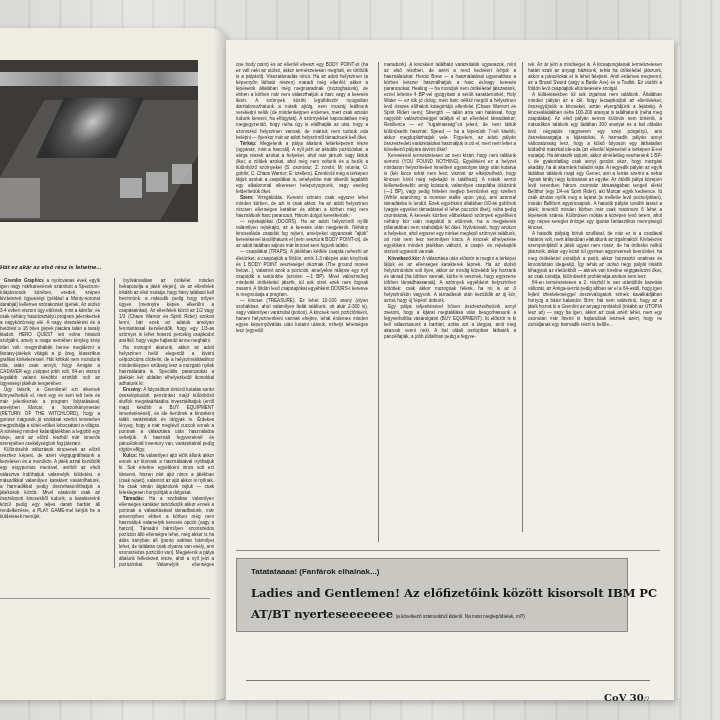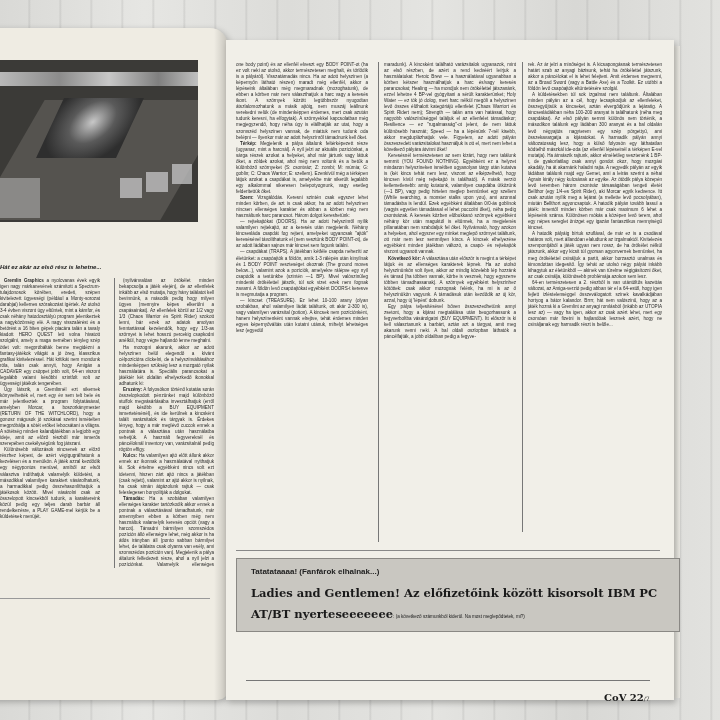--- a/index.html
+++ b/index.html
@@ -68,21 +68,21 @@
   }
   .right-col { top: 22px; width: 132px; height: 480px; }
   .rc1 { left: 10px; }
   .rc2 { left: 152px; border-left: 0.8px solid #777; padding-left: 5px; width: 138px; }
   .rc3 { left: 296px; border-left: 0.8px solid #777; padding-left: 5px; width: 140px; }
   .rc1 { height: 486px; }
   .rc2 { height: 480px; }
   .rc3 { height: 470px; }
   .right-rule-top { position: absolute; left: 10px; top: 510px; width: 424px; height: 1px; background: #888; }
   .promo-box {
-    position: absolute; left: 10px; top: 518px; width: 444px; height: 74px;
+    position: absolute; left: 10px; top: 518px; width: 392px; height: 74px;
     background: #c9c7c1;
     border: 1px solid #8a8884;
   }
   .promo-title {
     position: absolute; left: 14px; top: 8px;
     font-size: 8px; font-weight: bold; color: #222;
     font-family: "Liberation Sans", sans-serif;
   }
   .promo-headline {
     position: absolute; left: 14px; top: 24px; width: 410px;
@@ -163,15 +163,15 @@
 
   <div class="promo-box">
     <div class="promo-title">Tatatataaaa! (Fanfárok elhalnak...)</div>
     <div class="promo-headline">
       <span>Ladies and Gentlemen! Az előfizetőink között kisorsolt IBM PC AT/BT nyerteseeeeeee</span><span class="promo-small">: (a következő számunkból kiderül. Na most meglepődtetek, mi?)</span>
     </div>
   </div>
 
   <div class="right-rule-bottom"></div>
   <div class="page-number">
-    <span>CoV 22</span><span class="sub">/7</span>
+    <span>CoV 30</span><span class="sub">/7</span>
   </div>
 </div>
 
 </body></html>

